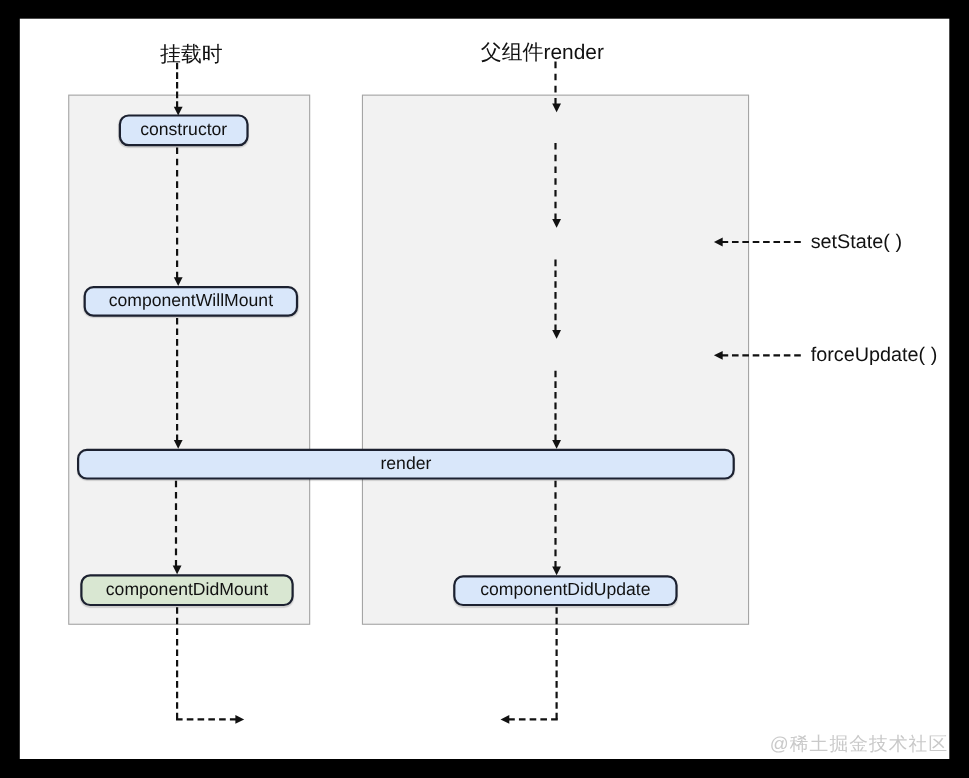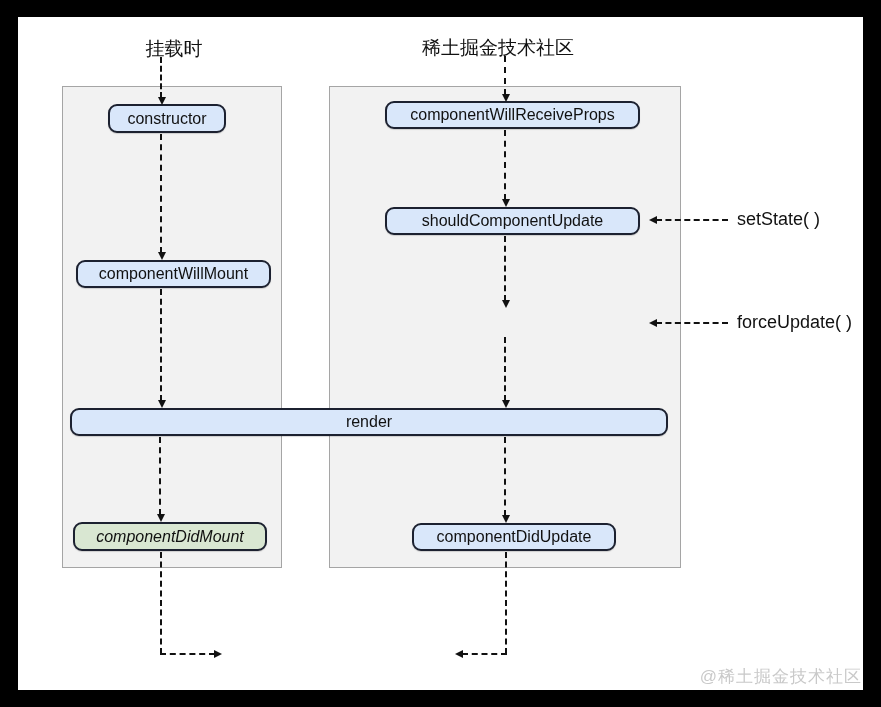--- a/index.html
+++ b/index.html
@@ -93,29 +93,27 @@
 </head>
 <body>
 
 <div class="stage">
   <div class="canvas">
 
     <div class="column" style="left:44px;top:69px;width:220px;height:482px;"></div>
     <div class="column" style="left:311px;top:69px;width:352px;height:482px;"></div>
 
     <div class="title" style="left:106px;top:19px;width:100px;">挂载时</div>
-    <div class="title" style="left:404px;top:18px;width:142px;">稀土掘金技术社区</div>
+    <div class="title" style="left:404px;top:18px;width:142px;">父组件render</div>
 
     <div class="node" style="left:90px;top:87px;width:118px;height:29px;">constructor</div>
     <div class="node" style="left:58px;top:243px;width:195px;height:28px;">componentWillMount</div>
     <div class="node bold" style="left:52px;top:391px;width:598px;height:28px;">render</div>
-    <div class="node green" style="left:55px;top:505px;width:194px;height:29px;font-style:italic;">componentDidMount</div>
+    <div class="node green" style="left:55px;top:505px;width:194px;height:29px;">componentDidMount</div>
 
-    <div class="node" style="left:367px;top:84px;width:255px;height:28px;">componentWillReceiveProps</div>
-    <div class="node" style="left:367px;top:190px;width:255px;height:28px;">shouldComponentUpdate</div>
     <div class="node" style="left:394px;top:506px;width:204px;height:28px;">componentDidUpdate</div>
 
 
     <div class="arr-v" style="left:142px;top:40px;height:41px;">
         <span class="head head-down"></span>
       </div>
     <div class="arr-v" style="left:142px;top:117px;height:119px;">
         <span class="head head-down"></span>
       </div>
     <div class="arr-v" style="left:142px;top:272px;height:112px;">

